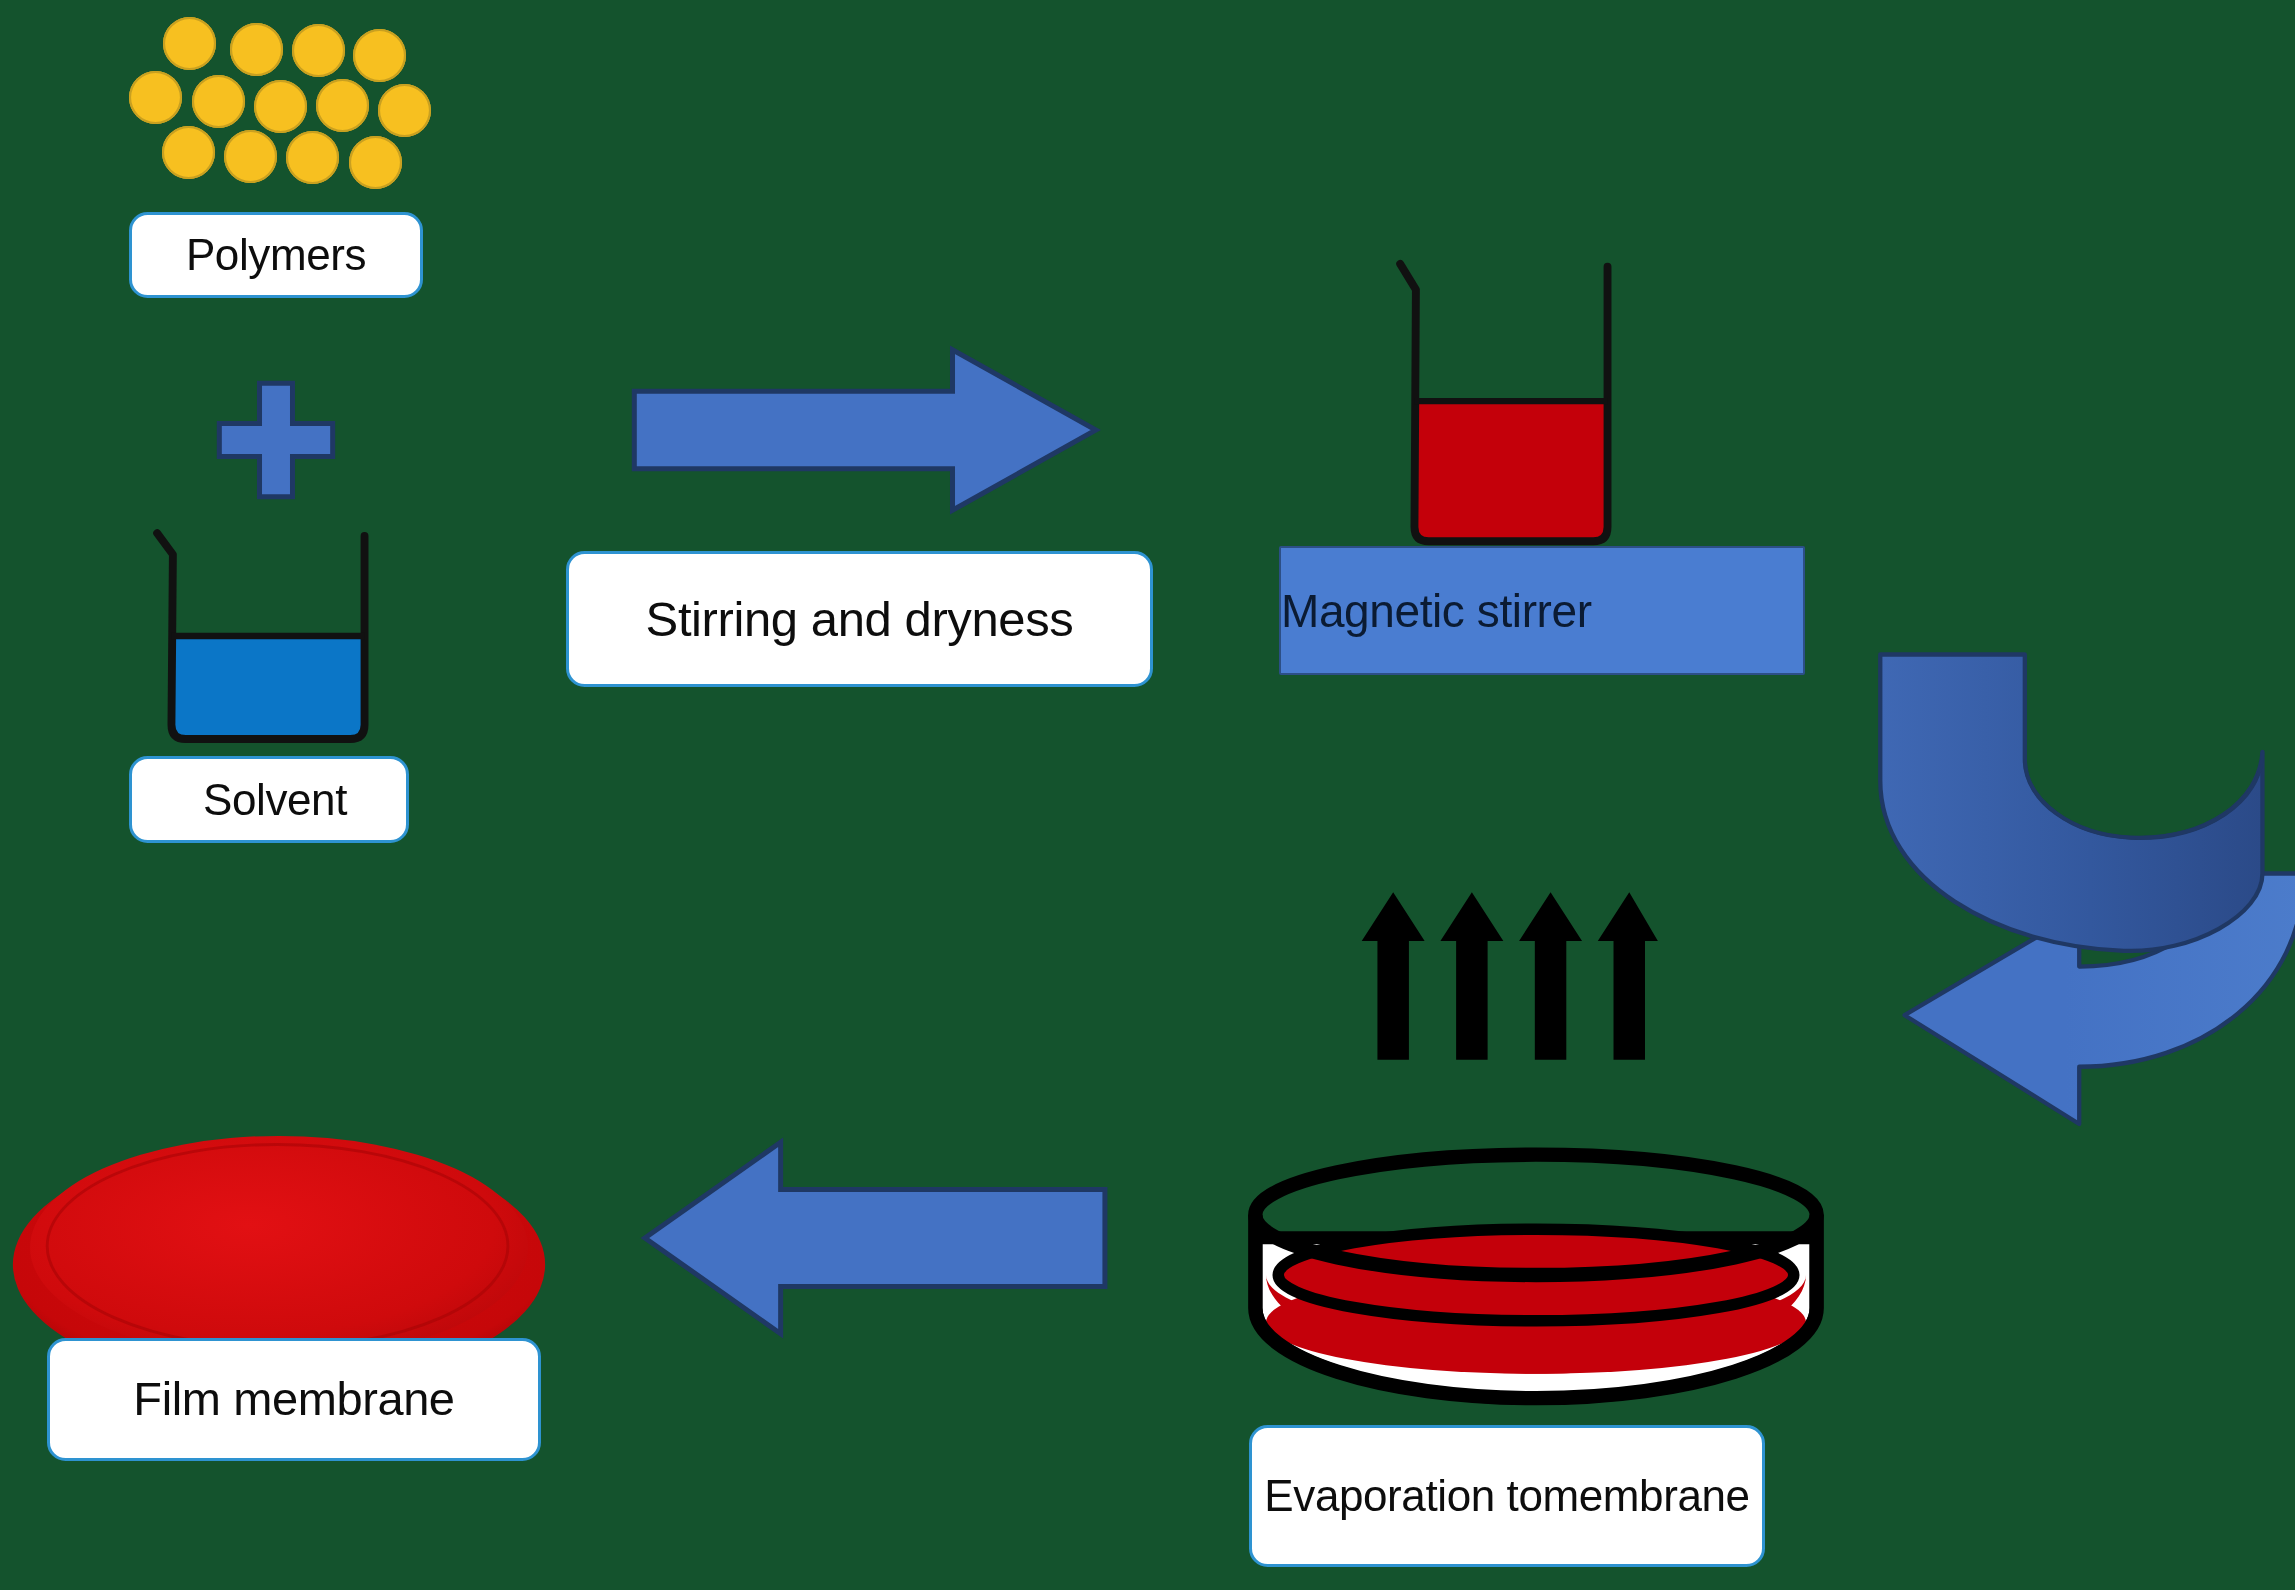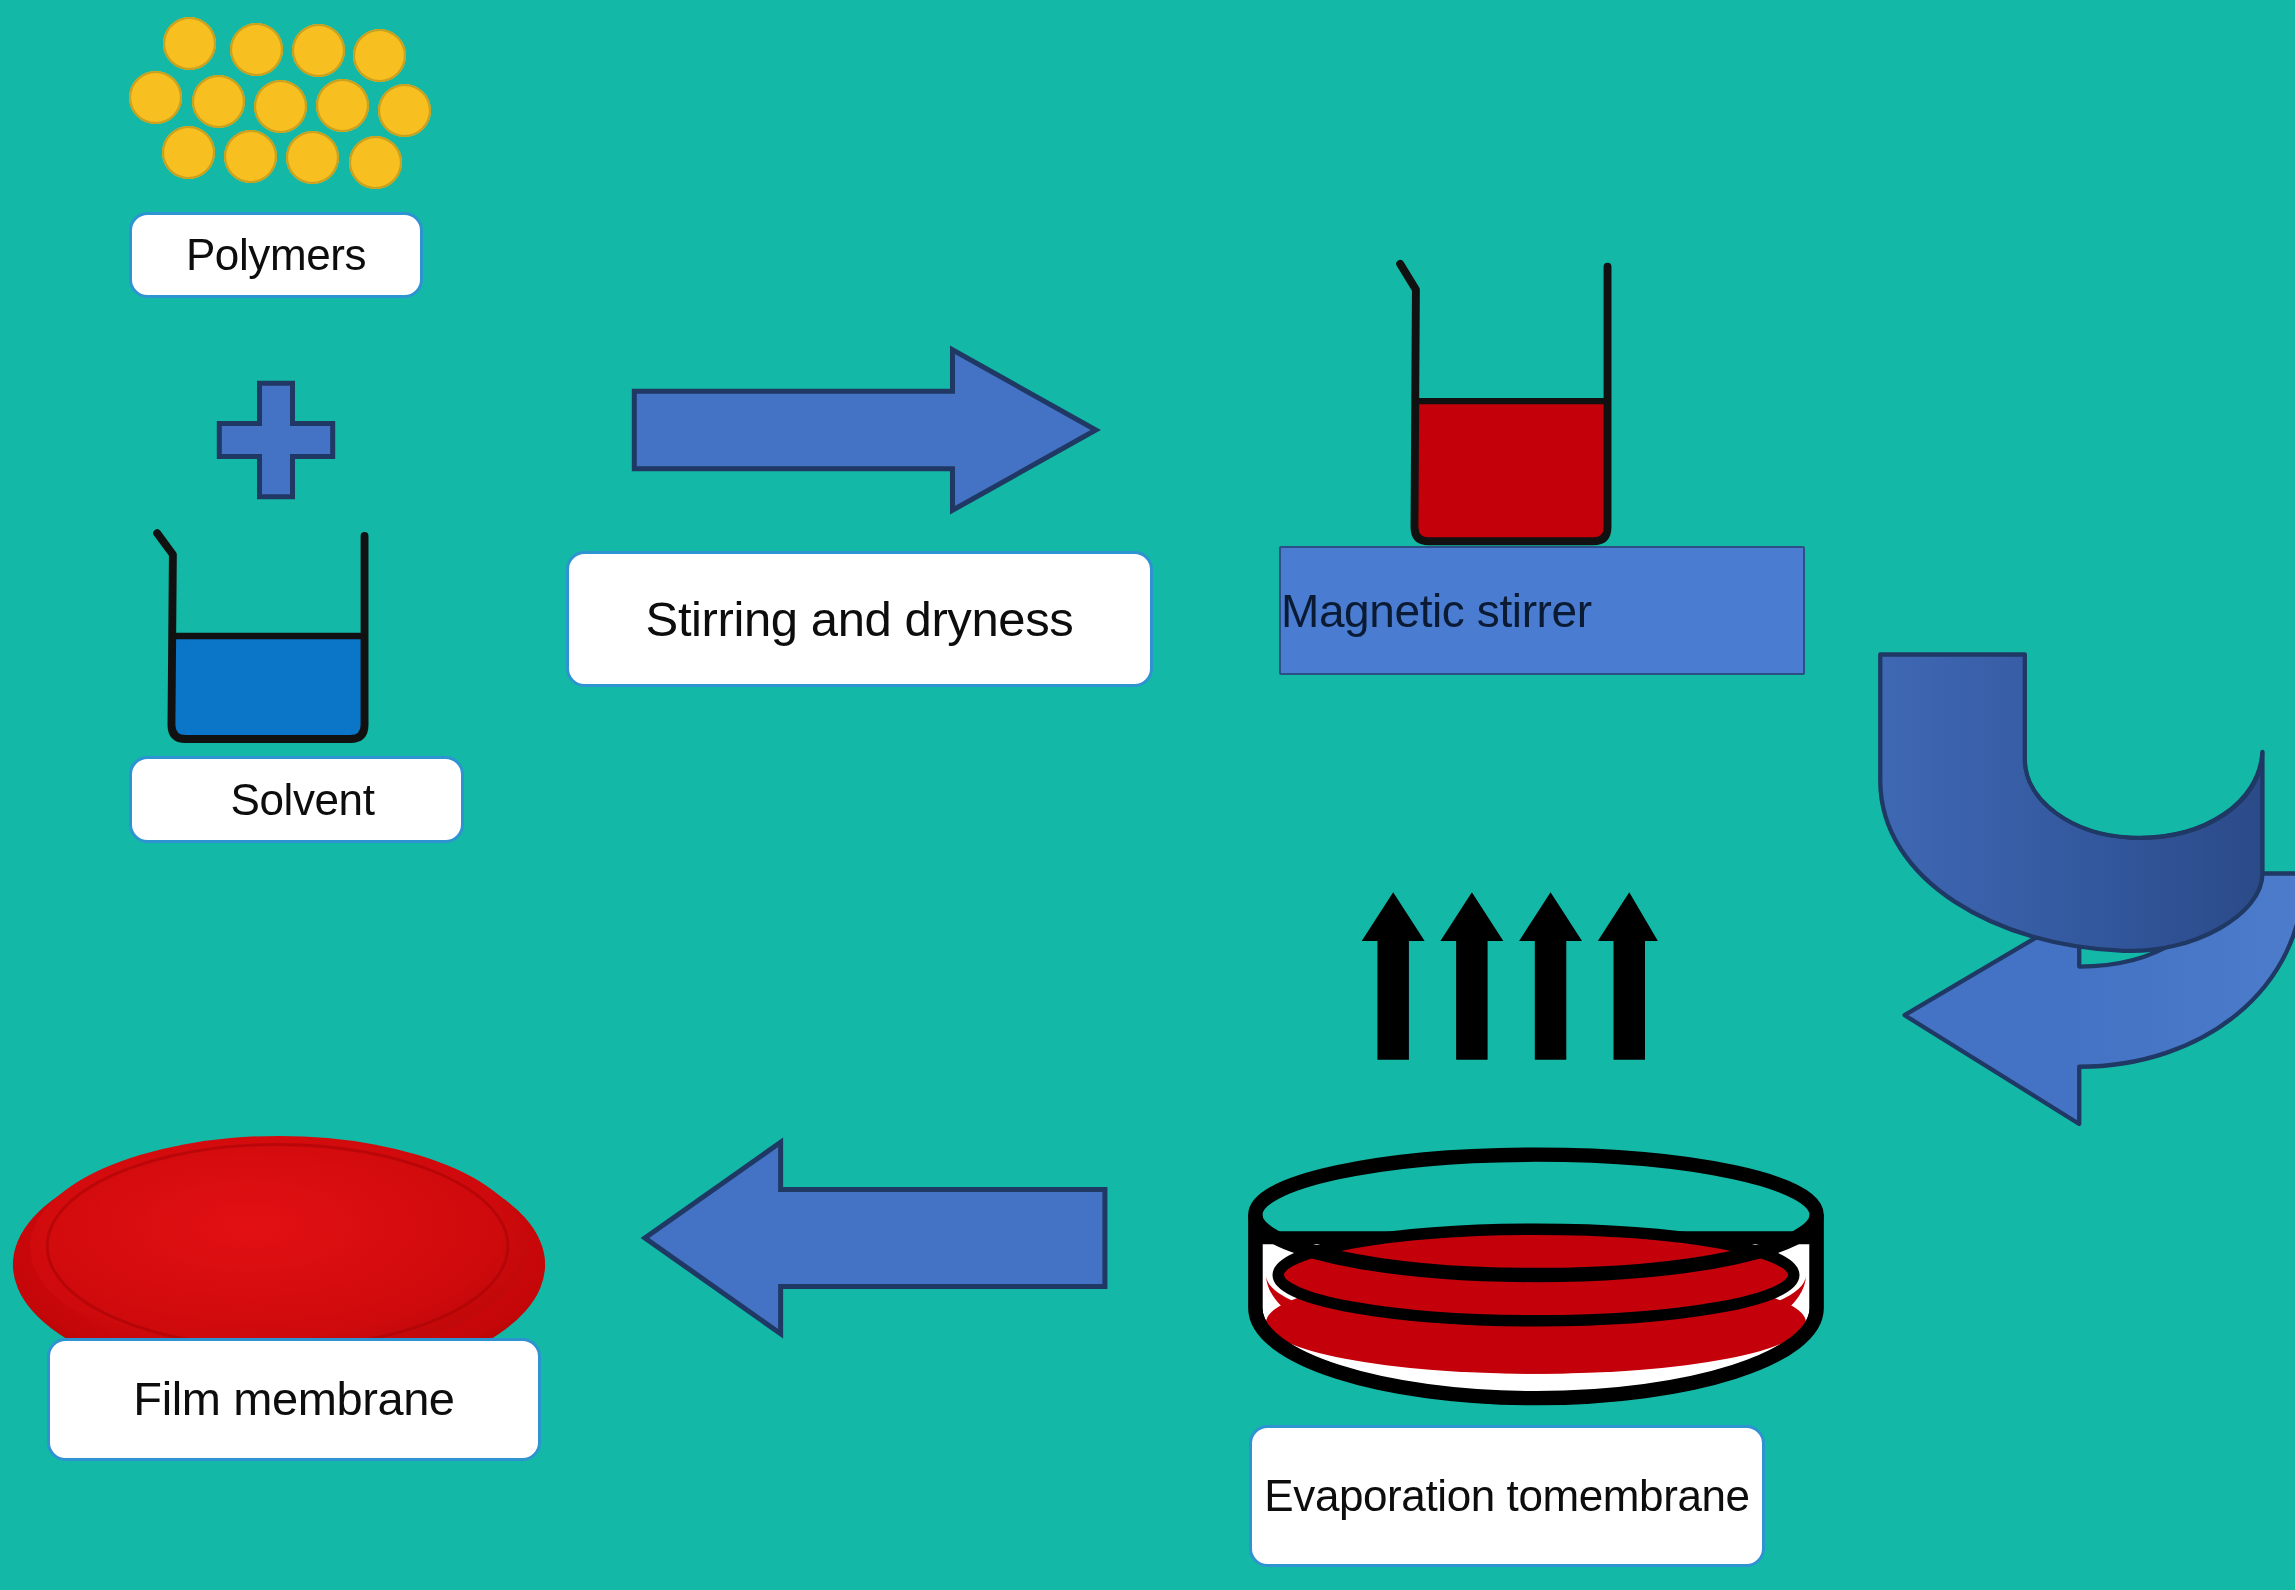--- a/index.html
+++ b/index.html
@@ -7,21 +7,21 @@
     padding: 0;
     background: #ffffff;
   }
   body {
     font-family: "Liberation Sans", sans-serif;
   }
   #stage {
     position: relative;
     width: 2295px;
     height: 1590px;
-    background: #14b8a6;
+    background: #14532d;
     overflow: hidden;
   }
   .abs { position: absolute; }
 
   
   .label-box {
     position: absolute;
     box-sizing: border-box;
     background: #ffffff;
     border: 3.6px solid #2E93D1;
@@ -100,21 +100,21 @@
     <svg width="236" height="215" viewBox="0 0 330 300">
 
       <path d="M30 148 H300 V272 Q300 292 280 292 H50 Q30 292 30 272 Z" fill="#0B76C7"></path>
 
       <path d="M10 4 L32 34 L30 272 Q30 292 50 292 H280 Q300 292 300 272 V8" fill="none" stroke="#111111" stroke-width="11" stroke-linecap="round" stroke-linejoin="round"></path>
 
       <line x1="30" y1="148" x2="300" y2="148" stroke="#111111" stroke-width="9"></line>
     </svg>
   </div>
 
-  <div class="label-box" style="left:129px; top:756px; width:335px; height:87px; font-size:44px;padding-left:12px;">
+  <div class="label-box" style="left:129px; top:756px; width:280px; height:87px; font-size:44px;padding-left:12px;">
     <span>Solvent</span>
   </div>
 
   <div class="abs" style="left:630px; top:344px; width:473px; height:172px;">
     <svg width="473" height="172" viewBox="0 0 660 240">
       <path d="M6 66 H450 V8 L650 120 L450 232 V174 H6 Z" fill="#4472C4" stroke="#1F3864" stroke-width="7" stroke-linejoin="miter"></path>
     </svg>
   </div>
 
   <div class="label-box" style="left:566px; top:551px; width:587px; height:136px; font-size:49px;">

